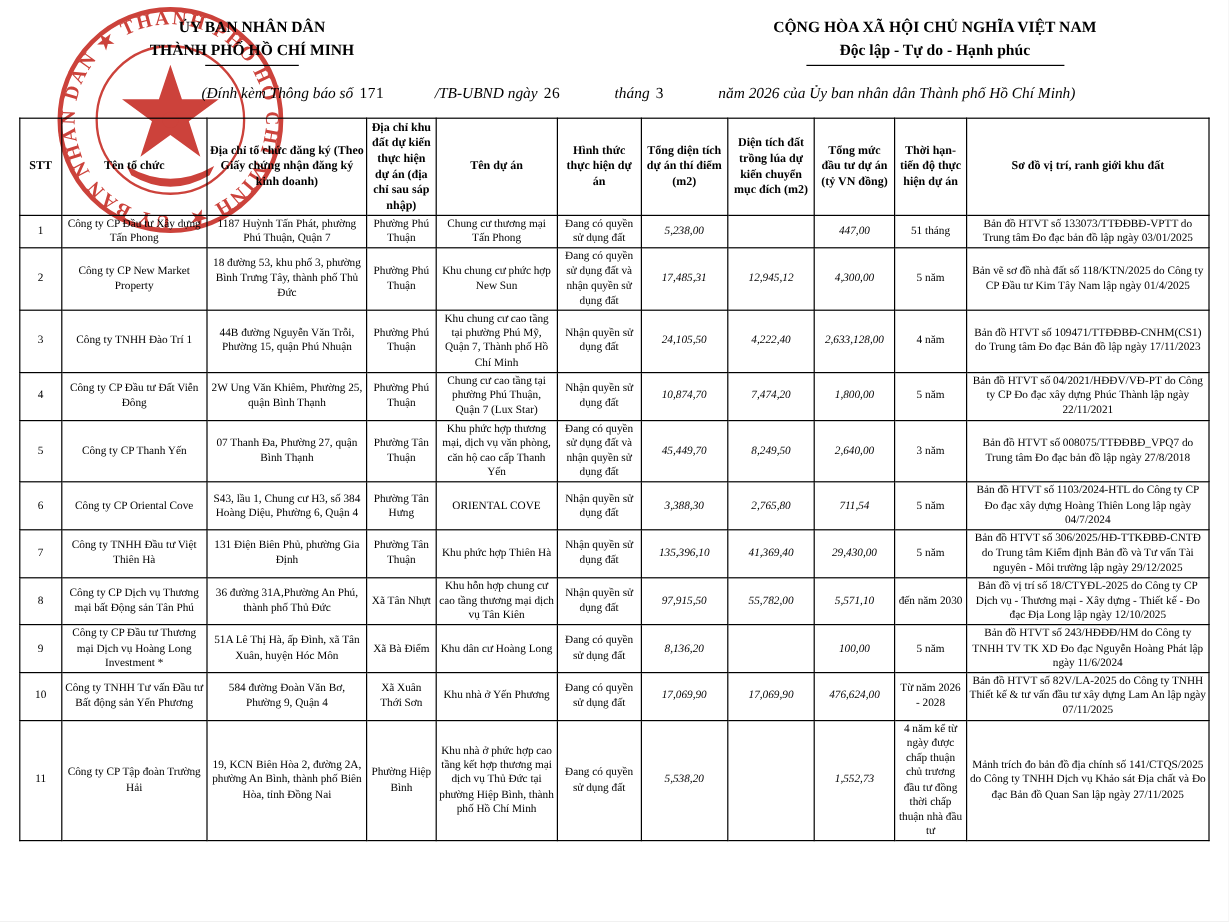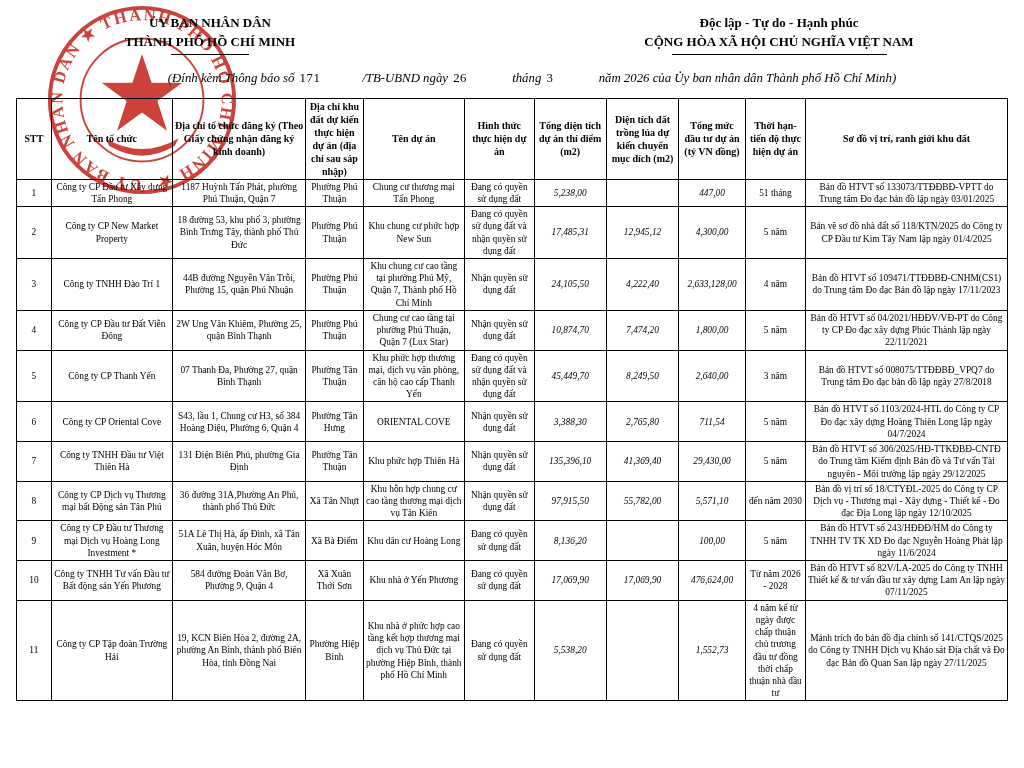--- a/index.html
+++ b/index.html
@@ -89,22 +89,22 @@
     </g>
   </svg>
 
   <div class="nat-header">
     <div class="nh-left">
       <div>ỦY BAN NHÂN DÂN</div>
       <div>THÀNH PHỐ HỒ CHÍ MINH</div>
       <div class="rule rule-left"></div>
     </div>
     <div class="nh-right">
+      <div>CỘNG HÒA XÃ HỘI CHỦ NGHĨA VIỆT NAM</div>
       <div>Độc lập - Tự do - Hạnh phúc</div>
-      <div>CỘNG HÒA XÃ HỘI CHỦ NGHĨA VIỆT NAM</div>
       <div class="rule rule-right"></div>
     </div>
   </div>
 
 
   <div class="doc-subtitle"><span class="it">(Đính kèm Thông báo số </span><span class="num">171</span><span class="it">/TB-UBND ngày </span><span class="num">26</span><span class="it"> tháng </span><span class="num">3</span><span class="it"> năm 2026 của Ủy ban nhân dân Thành phố Hồ Chí Minh)</span></div>
 
   <table class="land">
     <thead>
       <tr>

